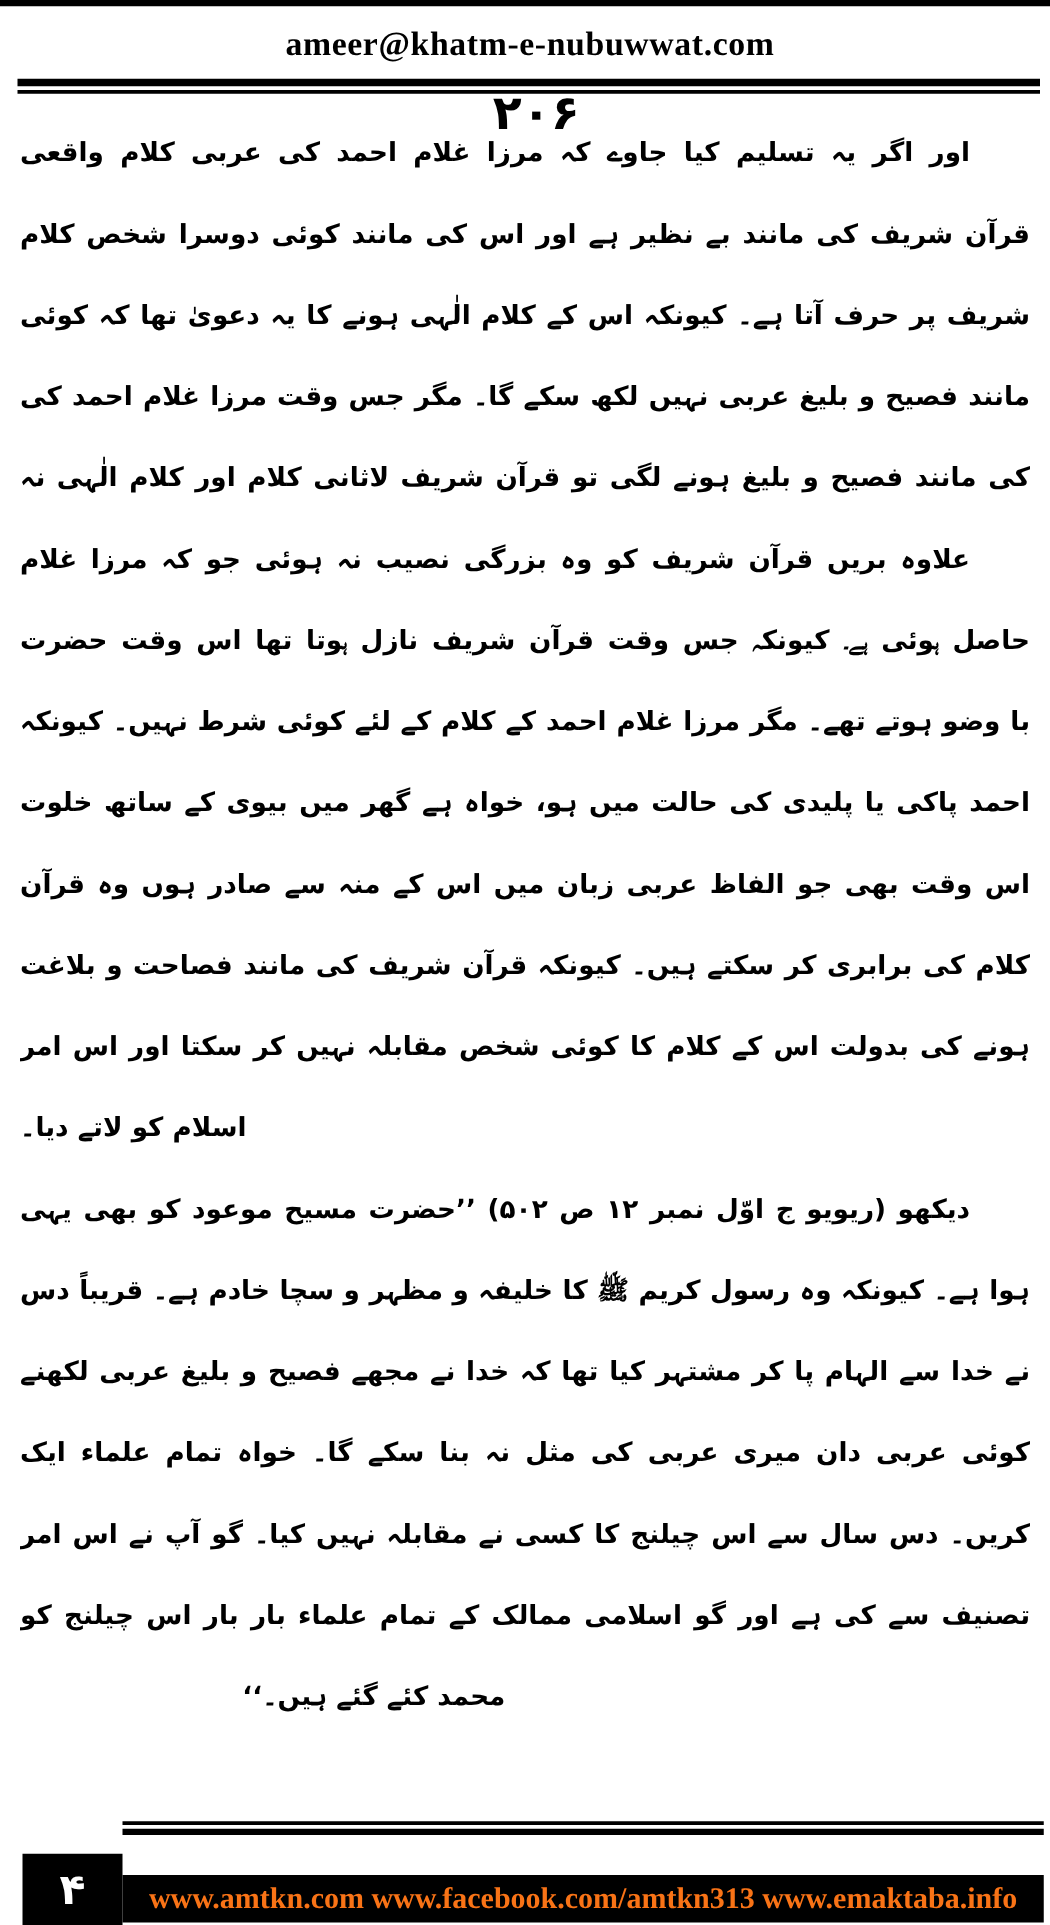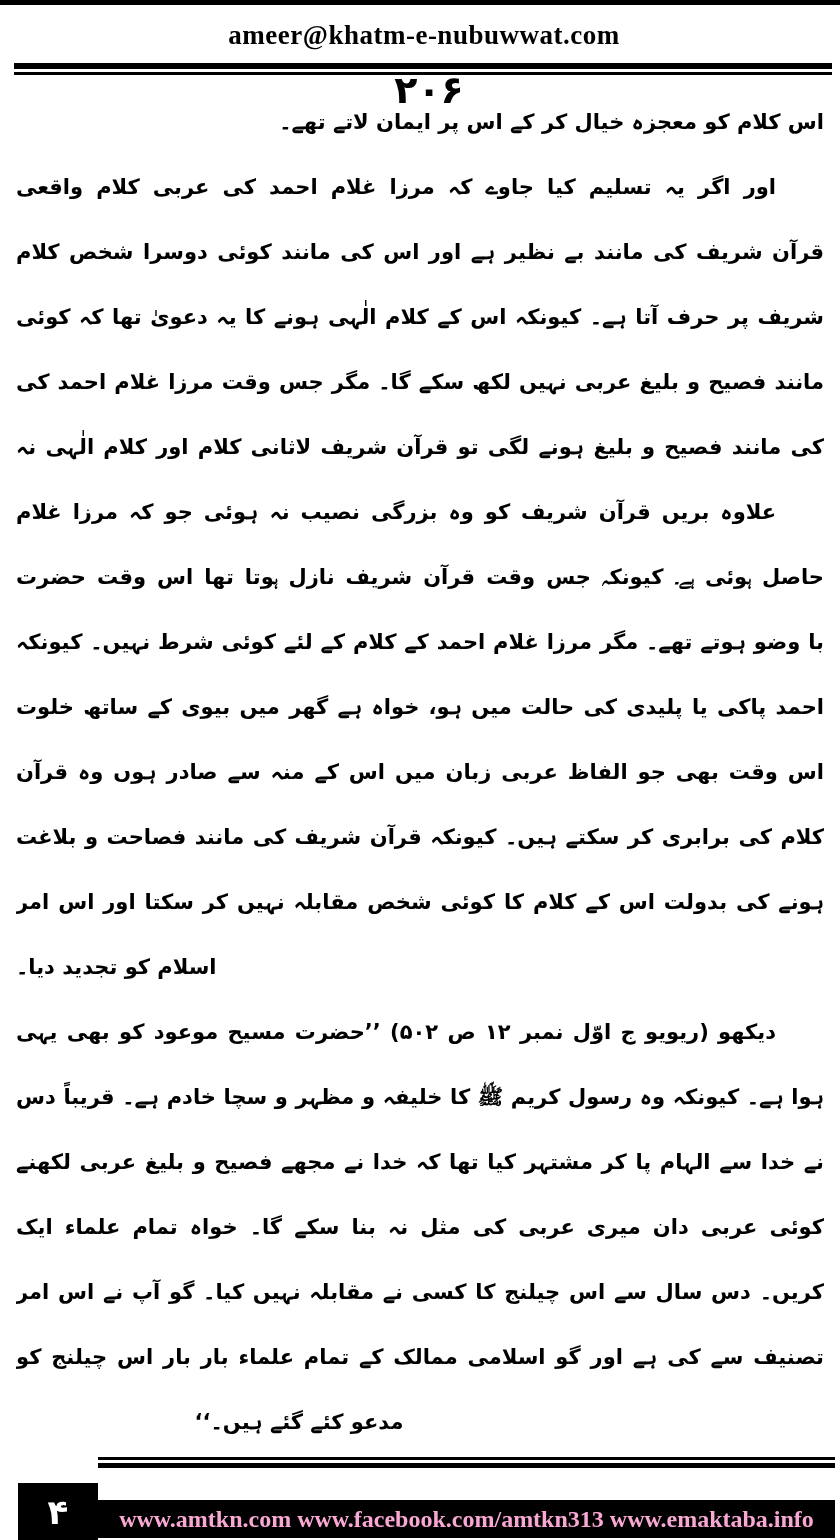--- a/index.html
+++ b/index.html
@@ -32,61 +32,60 @@
   .ca{text-align:center;padding-left:0;padding-right:242px;}
 
   
   .footer{position:absolute;left:0;right:0;bottom:0;height:60px;}
   .page-box{position:absolute;left:18px;bottom:0;width:80px;height:57px;background:#000;
             color:#fff;display:flex;align-items:center;justify-content:center;
             font-size:34px;font-weight:bold;}
   .bar-wrap{position:absolute;left:98px;right:5px;bottom:2px;}
   .bar-wrap .r1{height:3px;background:#000;margin-bottom:3px;}
   .bar-wrap .r2{height:5px;background:#000;margin-bottom:4px;}
-  .url-bar{height:38px;background:#000;color:#f9a8d4;display:flex;align-items:center;
+  .url-bar{height:38px;background:#000;color:#f97316;display:flex;align-items:center;
            justify-content:center;font-family:"Liberation Serif",serif;
            font-weight:bold;font-size:24px;white-space:nowrap;margin-top:32px;}
 </style>
 </head>
 <body>
 
 <div class="top-edge"></div>
 
 <div class="header">
   <span class="email">ameer@khatm-e-nubuwwat.com</span>
   <span class="pagenum">۲۰۶</span>
   <span class="book-title">محاسبہ قادیانیت جلد ۱۳ از خروج از اسلام حصہ سوم</span>
 </div>
 <div class="header-rule">
   <div class="thick"></div>
   <div class="thin"></div>
 </div>
 
 <div class="body-text">
-  <div class="line ra">اس کلام کو معجزہ خیال کر کے اس پر ایمان لاتے تھے۔</div>
   <div class="line j ind">اور اگر یہ تسلیم کیا جاوے کہ مرزا غلام احمد کی عربی کلام واقعی فصاحت و بلاغت میں</div>
   <div class="line j">قرآن شریف کی مانند بے نظیر ہے اور اس کی مانند کوئی دوسرا شخص کلام نہیں کر سکتا تو قرآن</div>
   <div class="line j">شریف پر حرف آتا ہے۔ کیونکہ اس کے کلام الٰہی ہونے کا یہ دعویٰ تھا کہ کوئی انسان اس کی</div>
   <div class="line j">مانند فصیح و بلیغ عربی نہیں لکھ سکے گا۔ مگر جس وقت مرزا غلام احمد کی کلام یعنی انسان کی کلام اس</div>
   <div class="line j">کی مانند فصیح و بلیغ ہونے لگی تو قرآن شریف لاثانی کلام اور کلام الٰہی نہ رہا۔</div>
   <div class="line j ind">علاوہ بریں قرآن شریف کو وہ بزرگی نصیب نہ ہوئی جو کہ مرزا غلام احمد کے کلام کو</div>
   <div class="line j">حاصل ہوئی ہے۔ کیونکہ جس وقت قرآن شریف نازل ہوتا تھا اس وقت حضرت محمد ﷺ پاک</div>
   <div class="line j">با وضو ہوتے تھے۔ مگر مرزا غلام احمد کے کلام کے لئے کوئی شرط نہیں۔ کیونکہ خواہ ہے مرزا غلام</div>
   <div class="line j">احمد پاکی یا پلیدی کی حالت میں ہو، خواہ ہے گھر میں بیوی کے ساتھ خلوت ہی کیوں نہ کر رہا ہو۔</div>
   <div class="line j">اس وقت بھی جو الفاظ عربی زبان میں اس کے منہ سے صادر ہوں وہ قرآن شریف کی پاک</div>
   <div class="line j">کلام کی برابری کر سکتے ہیں۔ کیونکہ قرآن شریف کی مانند فصاحت و بلاغت میں بے نظیر</div>
   <div class="line j">ہونے کی بدولت اس کے کلام کا کوئی شخص مقابلہ نہیں کر سکتا اور اس امر کے لئے تمام علمائے</div>
-  <div class="line la">اسلام کو تجدید دیا۔</div>
+  <div class="line la">اسلام کو لاتے دیا۔</div>
   <div class="line j ind">دیکھو (ریویو ج اوّل نمبر ۱۲ ص ۵۰۲) ’’حضرت مسیح موعود کو بھی یہی زندہ معجزہ عطاء</div>
   <div class="line j">ہوا ہے۔ کیونکہ وہ رسول کریم ﷺ کا خلیفہ و مظہر و سچا خادم ہے۔ قریباً دس سال ہوئے کہ آپ</div>
   <div class="line j">نے خدا سے الہام پا کر مشتہر کیا تھا کہ خدا نے مجھے فصیح و بلیغ عربی لکھنے کا معجزہ بخشا ہے اور یہ کہ</div>
   <div class="line j">کوئی عربی دان میری عربی کی مثل نہ بنا سکے گا۔ خواہ تمام علماء ایک دوسرے کی مدد ہی کیوں نہ</div>
   <div class="line j">کریں۔ دس سال سے اس چیلنج کا کسی نے مقابلہ نہیں کیا۔ گو آپ نے اس امر کی تجدید ہر تازہ</div>
   <div class="line j">تصنیف سے کی ہے اور گو اسلامی ممالک کے تمام علماء بار بار اس چیلنج کو قبول کرنے کے لئے</div>
-  <div class="line ca">مدعو کئے گئے ہیں۔‘‘</div>
+  <div class="line ca">محمد کئے گئے ہیں۔‘‘</div>
 </div>
 
 <div class="footer">
   <div class="page-box">
     <span>۴</span>
   </div>
   <div class="bar-wrap">
     <div class="r1"></div>
     <div class="r2"></div>
     <div class="url-bar">

